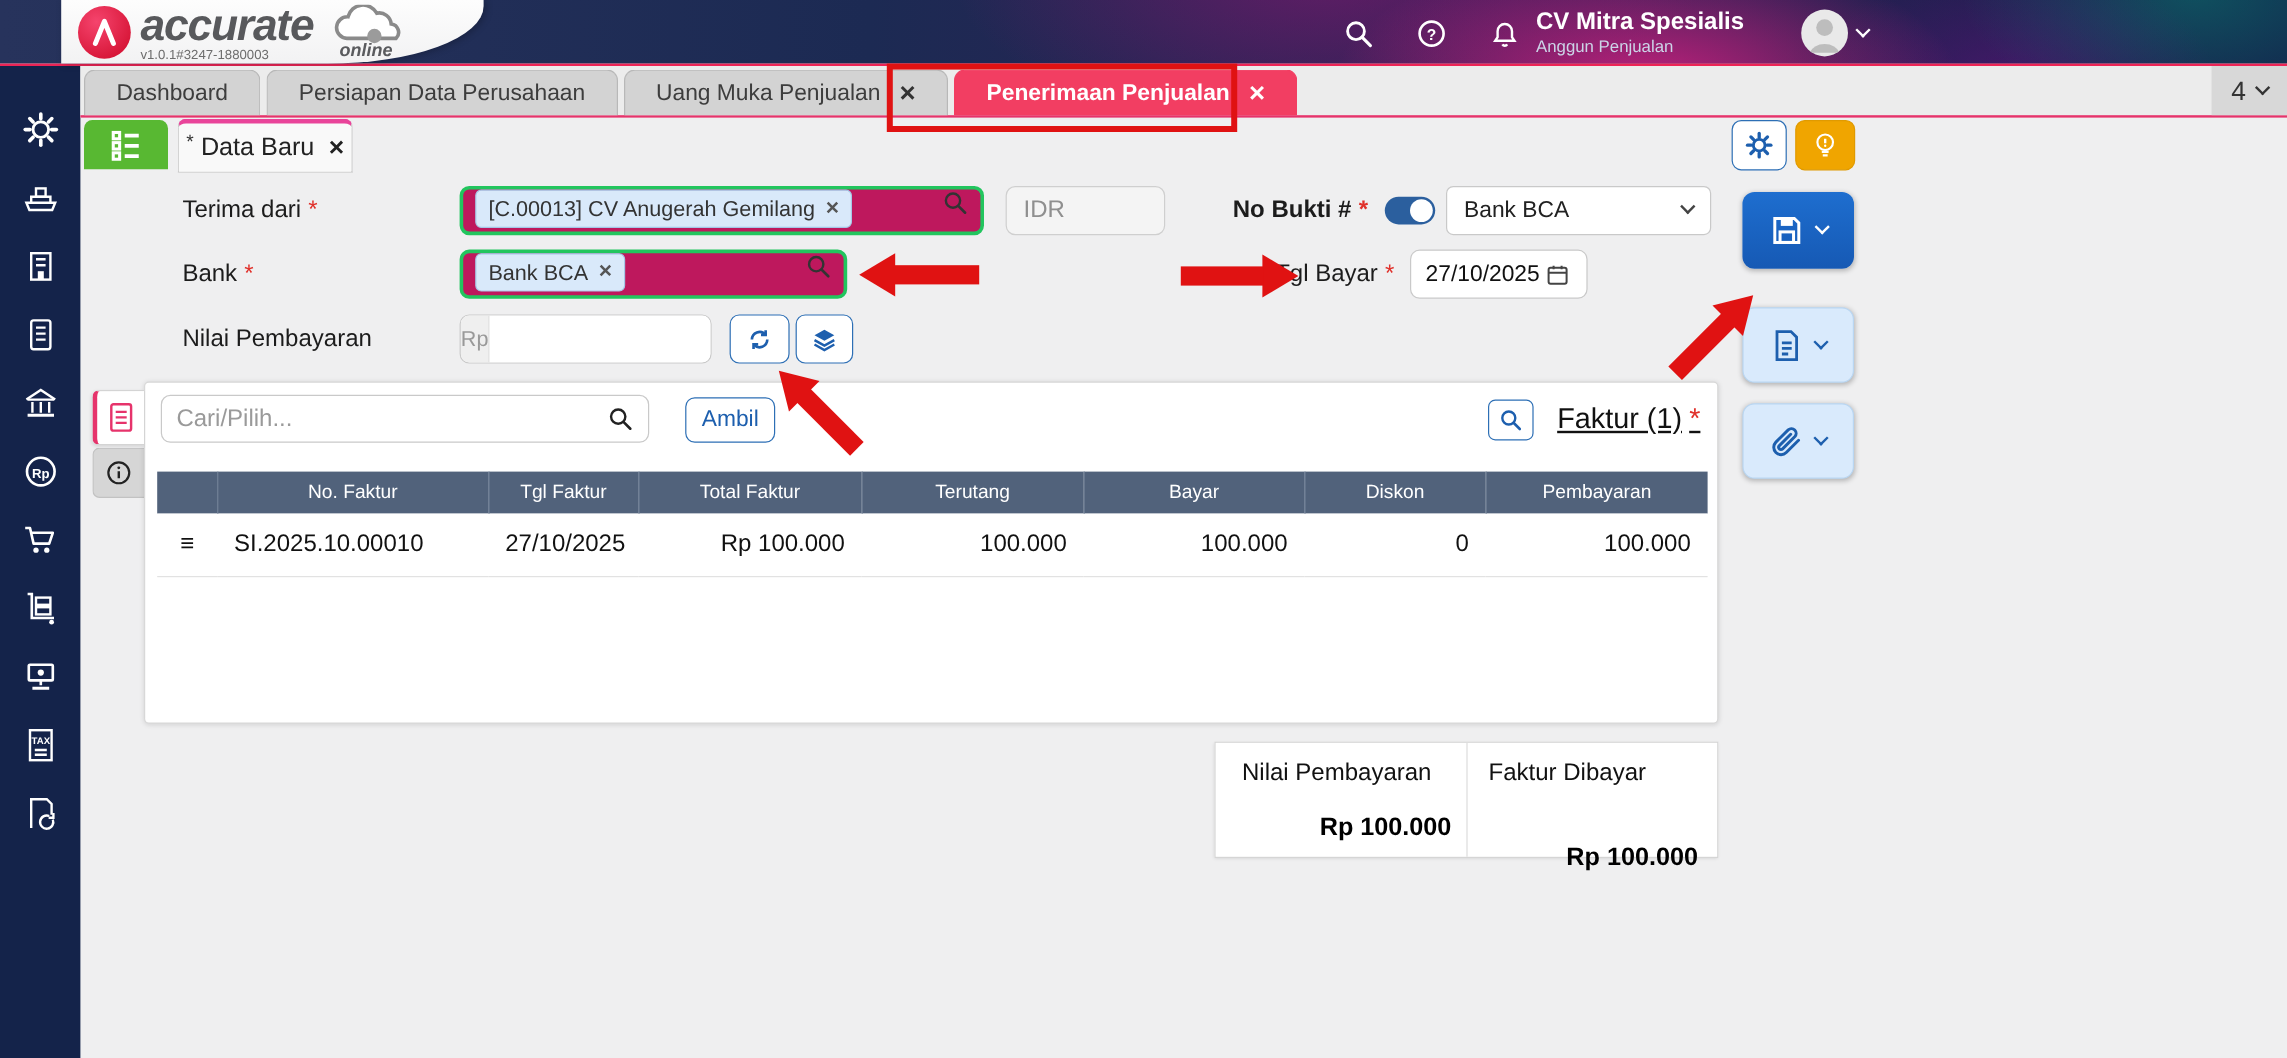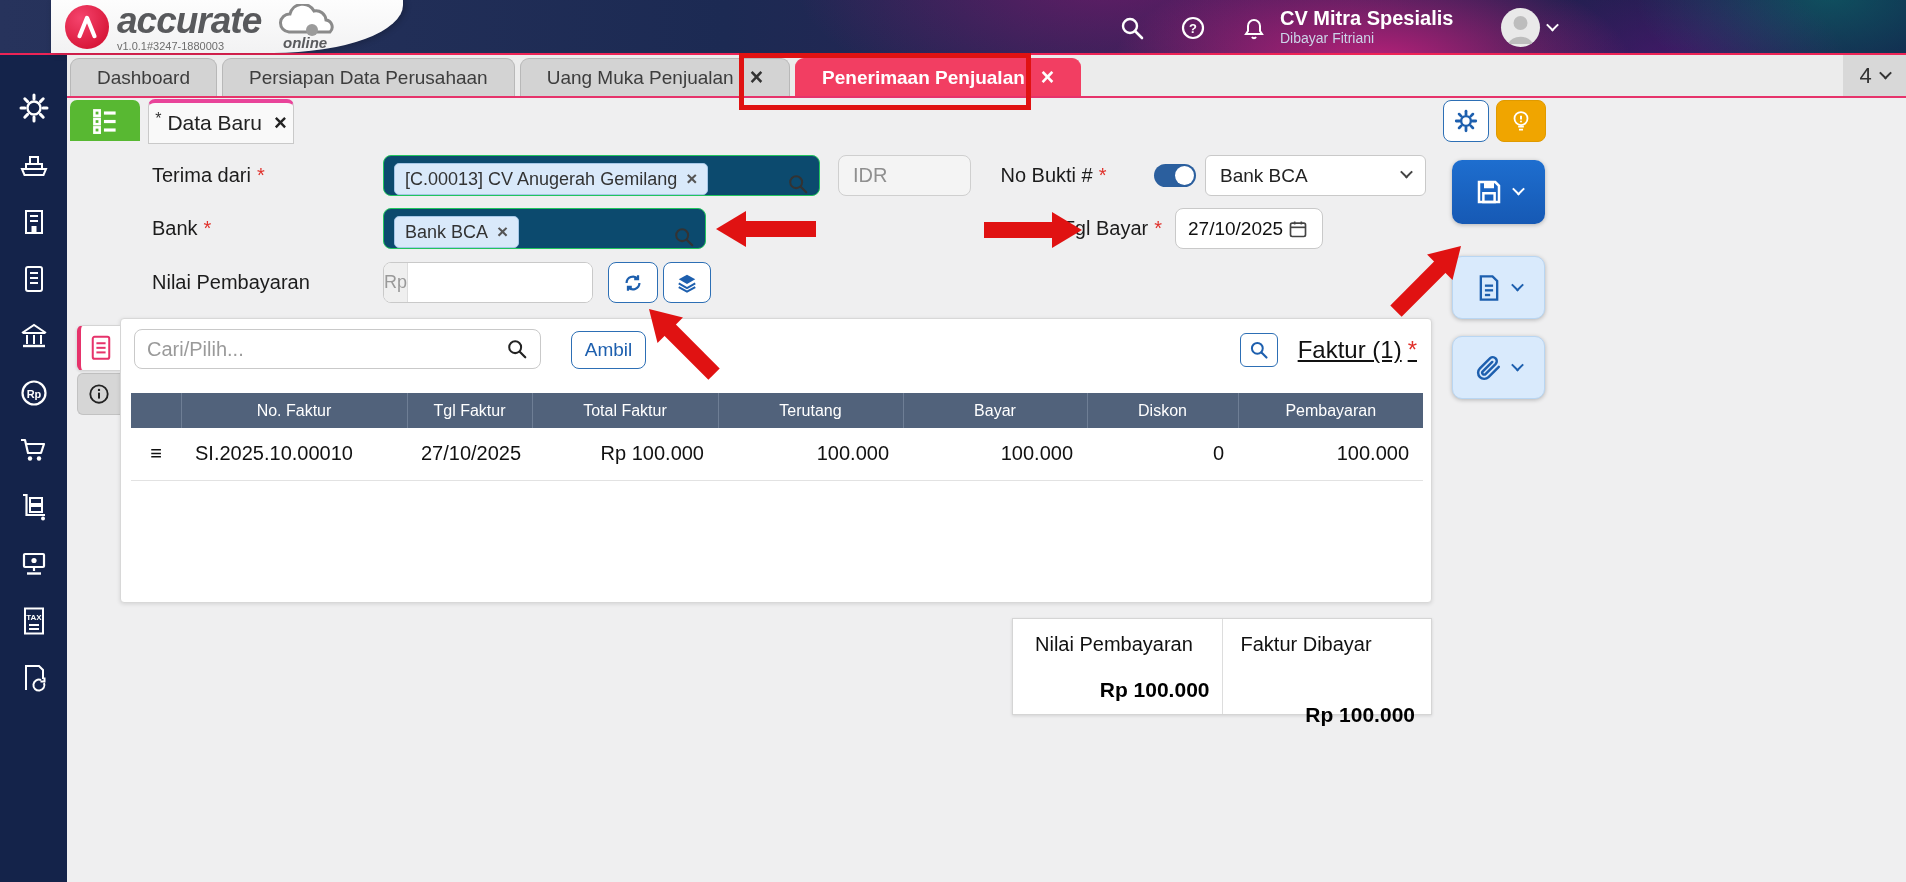--- a/index.html
+++ b/index.html
@@ -55,21 +55,21 @@
     display:flex; align-items:center; justify-content:center; gap:12px; font-size:21px; color:#222; cursor:pointer; }
   .databaru-tab sup { font-size:16px; color:#333; margin-right:-6px; transform:translateY(-4px); }
   .databaru-tab .x { font-size:22px; font-weight:700; color:#222; }
 
   .sq-btn { position:absolute; width:46px; height:42px; border-radius:8px; display:flex; align-items:center; justify-content:center; cursor:pointer; }
   .gear-btn { left:1376px; top:2px; background:#fff; border:1px solid #2d6fb5; }
   .bulb-btn { left:1429px; top:2px; width:50px; background:#f0a500; border:1px solid #e09a00; }
 
   .lbl { position:absolute; font-size:20px; color:#1c1c1c; line-height:41px; }
   .req { color:#e0312b; margin-left:6px; }
-  .field { position:absolute; height:41px; background:#0c4a6e; border:1px solid #22c55e; border-radius:8px; display:flex; align-items:flex-end; padding:0 10px; }
+  .field { position:absolute; height:41px; background:#be185d; border:3px solid #22c55e; border-radius:8px; display:flex; align-items:flex-start; padding:0 10px; }
   .chip { display:inline-flex; align-items:center; gap:9px; background:#d9e9fa; border:1px solid #a6c7e7; border-radius:5px; padding:4px 10px; font-size:18px; color:#333; }
   .chip .x { font-size:19px; font-weight:700; color:#555; cursor:pointer; }
   .field .mag { margin-left:auto; cursor:pointer; }
   .ghost-field { position:absolute; height:41px; background:#f4f4f4; border:1px solid #cfcfcf; border-radius:8px; display:flex; align-items:center; padding:0 14px; font-size:20px; color:#8f8f8f; }
   .toggle { position:absolute; width:42px; height:23px; border-radius:12px; background:#2b5f9e; cursor:pointer; }
   .toggle::after { content:''; position:absolute; right:2px; top:2px; width:19px; height:19px; background:#fff; border-radius:50%; }
   .select { position:absolute; height:41px; background:#fff; border:1px solid #c9c9c9; border-radius:6px; display:flex; align-items:center; padding:0 14px; font-size:19px; color:#222; cursor:pointer; }
   .select .chev { margin-left:auto; color:#444; margin-top:-4px; }
   .datefield { position:absolute; height:41px; background:#fff; border:1px solid #c9c9c9; border-radius:8px; display:flex; align-items:center; padding:0 10px 0 12px; }
   .datefield input { border:none; outline:none; width:100px; font-size:19px; color:#111; font-family:inherit; background:transparent; }
@@ -148,21 +148,21 @@
     <svg class="hicon" style="left:1180px" viewBox="0 0 26 26">
       <circle cx="13" cy="13" r="10" fill="none" stroke="#fff" stroke-width="2.2"></circle>
       <text x="13" y="18" text-anchor="middle" font-size="13" font-weight="bold" fill="#fff">?</text>
     </svg>
     <svg class="hicon" style="left:1241px" viewBox="0 0 26 26">
       <path d="M19 16v-5a6 6 0 1 0-12 0v5l-2 3h16z" fill="none" stroke="#fff" stroke-width="2"></path>
       <path d="M11 22a2.3 2.3 0 0 0 4 0" fill="none" stroke="#fff" stroke-width="2"></path>
     </svg>
     <div class="company-block">
       <div class="company-name">CV Mitra Spesialis</div>
-      <div class="user-name">Dibayar Fitriani</div>
+      <div class="user-name">Anggun Penjualan</div>
     </div>
     <div class="avatar">
       <svg width="39" height="39" viewBox="0 0 39 39">
           <circle cx="19.5" cy="15" r="7" fill="#bdbdbd"></circle>
           <path d="M7 36a13 10 0 0 1 25 0z" fill="#bdbdbd"></path>
         </svg>
     </div>
     <span class="chev hdr-chev"></span>
   </div>
 
@@ -334,21 +334,21 @@
           <span class="x">×</span>
         </span>
       <svg class="mag" viewBox="0 0 24 24" width="22">
           <circle cx="10" cy="10" r="6.5" fill="none" stroke="#333" stroke-width="2.2"></circle>
           <line x1="15" y1="15" x2="21" y2="21" stroke="#333" stroke-width="2.4" stroke-linecap="round"></line>
         </svg>
     </div>
     <div class="ghost-field" style="left:771px; top:57px; width:133px;">
         <span>IDR</span>
       </div>
-    <div class="lbl" style="left:900px; top:57px; width:173px; text-align:center;"><span>No Bukti #</span><span class="req">*</span></div>
+    <div class="lbl" style="left:900px; top:57px; width:173px; text-align:right;font-weight:bold;"><span>No Bukti #</span><span class="req">*</span></div>
     <div class="toggle" style="left:1087px; top:66px;"></div>
     <div class="select" style="left:1138px; top:57px; width:221px;">
         <span>Bank BCA</span>
         <span class="chev"></span>
       </div>
 
     <div class="lbl" style="left:85px; top:110px;"><span>Bank</span><span class="req">*</span></div>
     <div class="field" style="left:316px; top:110px; width:323px;">
       <span class="chip">
           <span>Bank BCA</span>

